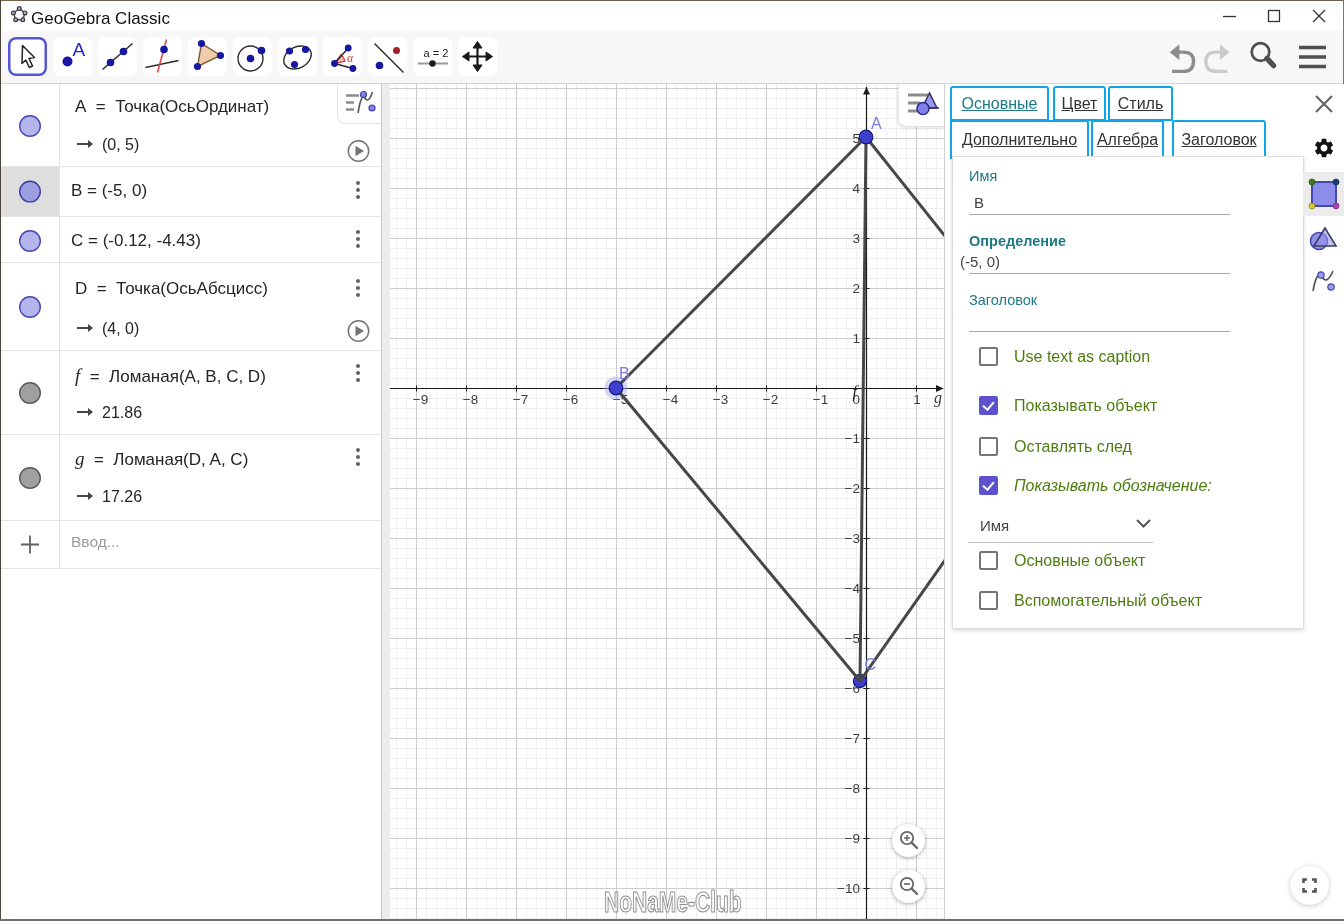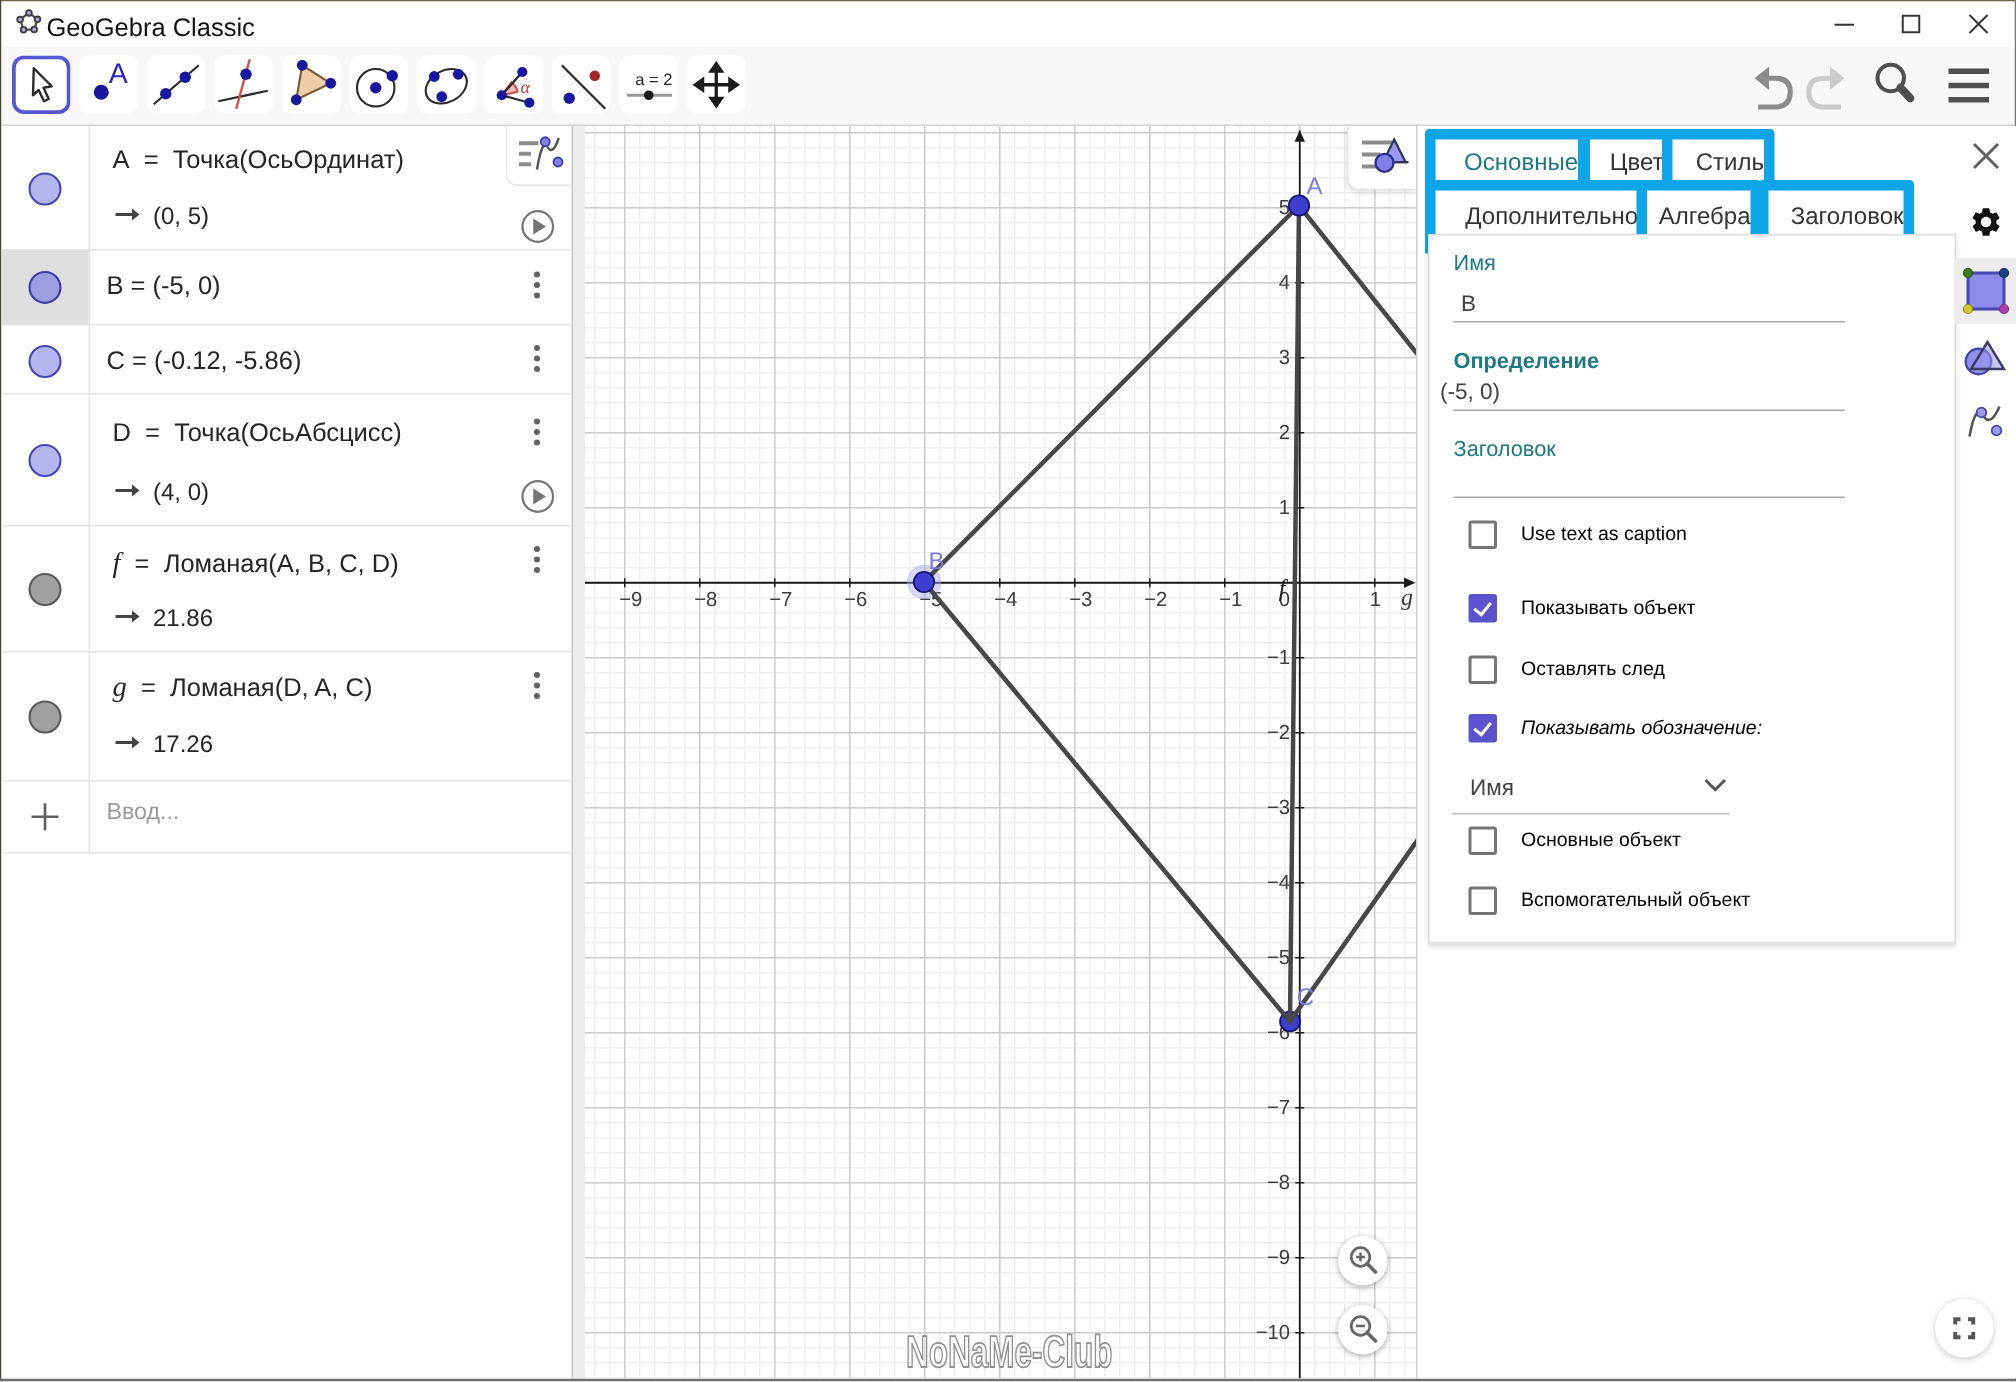--- a/index.html
+++ b/index.html
@@ -39,30 +39,30 @@
   #splitter{left:381px;top:84px;width:8px;height:835px;background:#ececec;border-left:1px solid #c9c9c9;border-right:1px solid #dcdcdc;}
 
   
   #graphics{left:390px;top:84px;width:554px;height:835px;background:#fff;}
   #stylebar{left:508px;top:0px;width:46px;height:42px;background:#fff;border-left:1px solid #e3e3e3;border-bottom:1px solid #e3e3e3;border-bottom-left-radius:8px;box-shadow:-1px 2px 3px rgba(0,0,0,0.08);}
   .zoombtn{position:absolute;left:502px;width:33px;height:33px;border-radius:50%;background:#fff;box-shadow:0 1px 4px rgba(0,0,0,0.35);}
   #watermark{left:214px;top:801px;font-size:30px;font-weight:bold;letter-spacing:0px;color:rgba(255,255,255,0.25);-webkit-text-stroke:1.2px #909090;transform:scaleX(0.7);transform-origin:0 0;}
 
   
   #rightpanel{left:944px;top:84px;width:399px;height:835px;background:#fff;border-left:1px solid #cfcfcf;}
-  .tab{position:absolute;background:#fff;border:7px solid #0ea5e9;border-radius:3px 3px 0 0;font-size:16px;color:#333;text-align:right;}
+  .tab{position:absolute;background:#fff;border:2px solid #0ea5e9;border-radius:3px 3px 0 0;font-size:16px;color:#333;text-align:center;text-decoration:underline;}
   #card{left:7px;top:72px;width:350px;height:472px;background:#fff;border:1px solid #dcdcdc;border-top:none;box-shadow:0 2px 4px rgba(0,0,0,0.14);}
   #cardtop{left:7px;top:72px;width:351px;height:1px;background:#dcdcdc;}
   .flabel{position:absolute;font-size:14.5px;color:#1d7a84;}
   .fval{position:absolute;font-size:15px;color:#424242;}
   .fline{position:absolute;height:1px;background:#a8a8a8;}
   .cb{position:absolute;width:15px;height:15px;border:2px solid #757575;border-radius:2px;background:#fff;}
   .cb.on{border-color:#5d51cd;background:#5d51cd;}
   .cb.on::after{content:"";position:absolute;left:4px;top:0.5px;width:4.5px;height:9px;border:solid #fff;border-width:0 2.4px 2.4px 0;transform:rotate(40deg);}
-  .cbl{position:absolute;font-size:13px;color:#000000;white-space:nowrap;}
+  .cbl{position:absolute;font-size:16px;color:#4d7c0f;white-space:nowrap;}
 </style>
 </head>
 <body>
 <div id="win">
   <div id="b-top" class="abs"></div>
   <div id="b-left" class="abs"></div>
   <div id="b-right" class="abs"></div>
   <div id="b-bot" class="abs"></div>
 
   <div id="titlebar" class="abs">
@@ -194,21 +194,21 @@
     <div class="sep" style="top:82px"></div>
     <div class="sep" style="top:132px"></div>
     <div class="sep" style="top:178px"></div>
     <div class="sep" style="top:266px"></div>
     <div class="sep" style="top:350px"></div>
     <div class="sep" style="top:436px"></div>
     <div class="sep" style="top:484px"></div>
     <div class="arow" style="top:13px">A&nbsp; = &nbsp;Точка(ОсьОрдинат)</div>
     <div class="aval" style="top:52px"><span class="arr"></span>(0, 5)</div>
     <div class="arow" style="top:97px;left:70px">B = (-5, 0)</div>
-    <div class="arow" style="top:147px;left:70px">C = (-0.12, -5.86)</div>
+    <div class="arow" style="top:147px;left:70px">C = (-0.12, -4.43)</div>
     <div class="arow" style="top:195px">D&nbsp; = &nbsp;Точка(ОсьАбсцисс)</div>
     <div class="aval" style="top:236px"><span class="arr"></span>(4, 0)</div>
     <div class="arow" style="top:281px"><span class="mserif">f</span>&nbsp; = &nbsp;Ломаная(A, B, C, D)</div>
     <div class="aval" style="top:320px"><span class="arr"></span>21.86</div>
     <div class="arow" style="top:364px"><span class="mserif">g</span>&nbsp; = &nbsp;Ломаная(D, A, C)</div>
     <div class="aval" style="top:404px"><span class="arr"></span>17.26</div>
     <div id="vvod" class="abs">Ввод...</div>
     <svg width="380" height="520" style="position:absolute;left:0;top:0">
       <g stroke-width="1.4">
         <circle cx="29" cy="42" r="10.3" fill="#b5b5ee" stroke="#4545b4"></circle>

